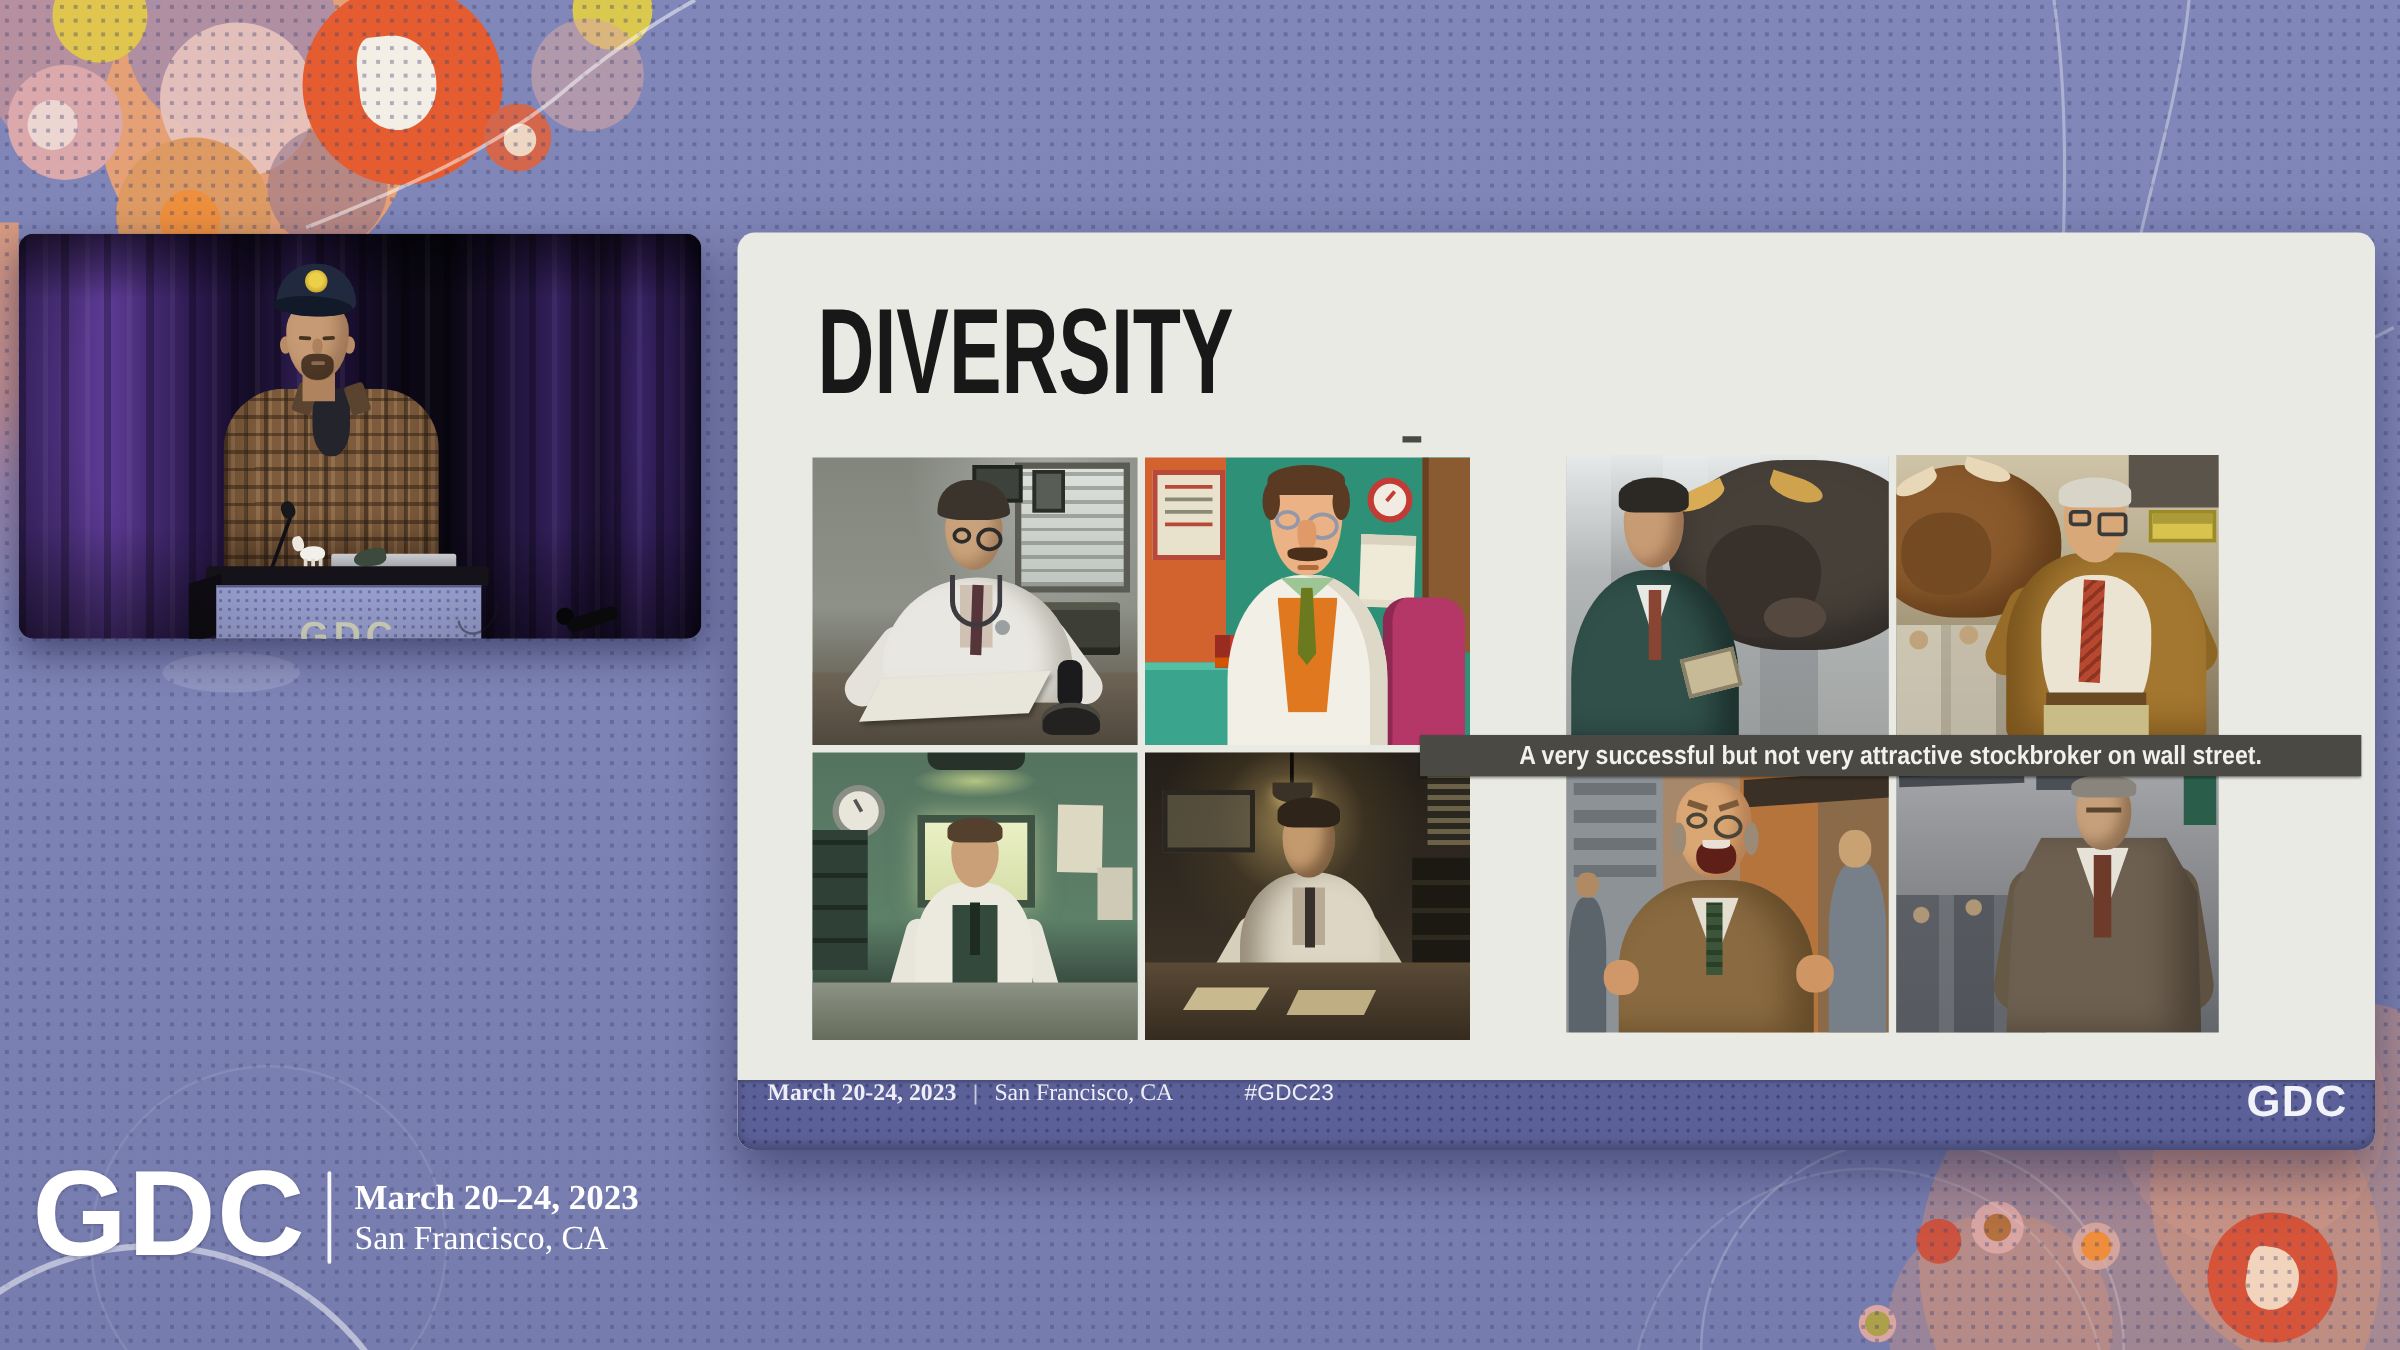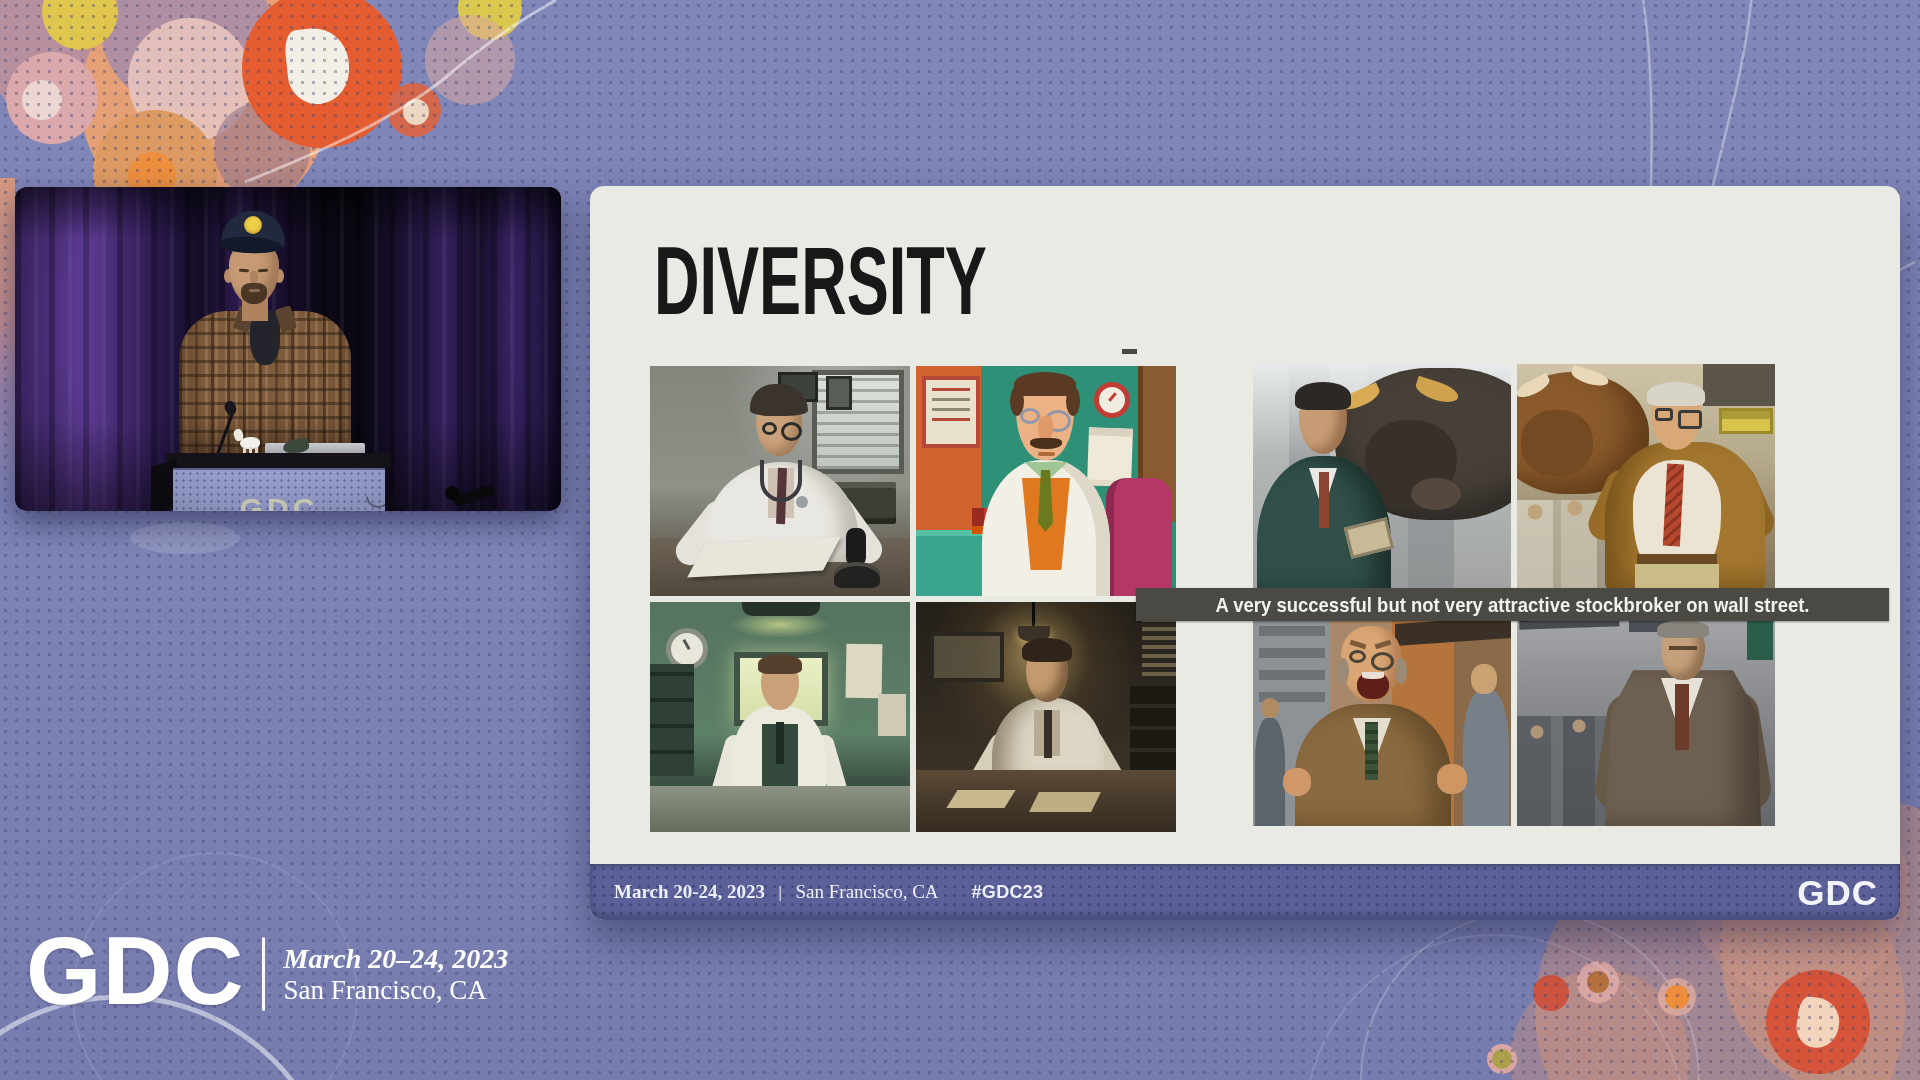--- a/index.html
+++ b/index.html
@@ -372,37 +372,37 @@
       border-radius:42% 42% 46% 46% / 38% 38% 56% 56%; box-shadow:inset -8px -6px 10px rgba(70,45,25,.4); }
   .bk4-hair { left:140px; top:22px; width:52px; height:18px; background:#8a857c; border-radius:50% 50% 22% 22%; }
   .bk4-brow { left:152px; top:48px; width:28px; height:4px; background:#5a4630; }
 
   
   .slide-footer { position:absolute; left:0; bottom:0; width:100%; height:56px;
       background-color:#5b6098;
       background-image:radial-gradient(rgba(30,35,80,.4) 1.3px, transparent 1.5px);
       background-size:9px 9px;
       border-radius:0 0 14px 14px;
-      display:flex; align-items:center; z-index:10;
+      display:flex; align-items:flex-start; z-index:10;
       box-shadow:inset 0 2px 2px rgba(0,0,0,.18), inset 0 -5px 8px rgba(0,0,0,.22); }
   .sf-left { display:flex; align-items:baseline; gap:13px; padding-left:24px; color:#edeef6; }
   .sf-date { font-family:"Liberation Serif", serif; font-weight:bold; font-size:19px; }
   .sf-sep  { font-size:17px; opacity:.75; }
   .sf-city { font-family:"Liberation Serif", serif; font-size:19px; }
-  .sf-tag  { font-weight:bold; font-size:18px; margin-left:20px; letter-spacing:.3px; }
+  .sf-tag  { font-weight:normal; font-size:18px; margin-left:44px; letter-spacing:.3px; }
   .sf-logo { margin-left:auto; padding-right:22px; font-weight:bold; font-size:35px;
       letter-spacing:1px; color:#f2f3f8; line-height:1; }
 
   
   .brand { position:absolute; left:26px; top:922px; display:flex; align-items:center; z-index:4; }
   .brand-logo { font-size:97px; font-weight:bold; color:#ffffff; line-height:1; letter-spacing:1px;
       text-shadow:0 1px 3px rgba(40,40,80,.35); }
   .brand-divider { width:3px; height:74px; background:rgba(255,255,255,.95); margin:6px 19px 0 17px; border-radius:2px; }
   .brand-text { color:#ffffff; font-family:"Liberation Serif", serif; margin-top:8px; }
-  .brand-date { font-weight:bold; font-size:28px; line-height:1.15;font-style:italic; }
+  .brand-date { font-weight:bold; font-size:28px; line-height:1.15; }
   .brand-city { font-size:27px; line-height:1.15; }
 </style>
 </head>
 <body>
 
 <div>
   <div class="blob b-mauve1"></div>
   <div class="blob b-salmon"></div>
   <div class="blob b-mauve2"></div>
   <div class="blob b-pinklite"></div>

